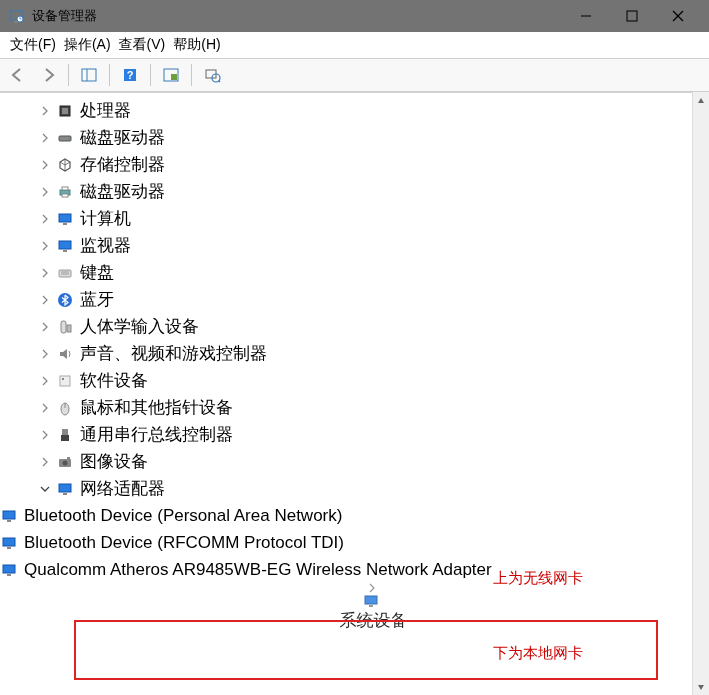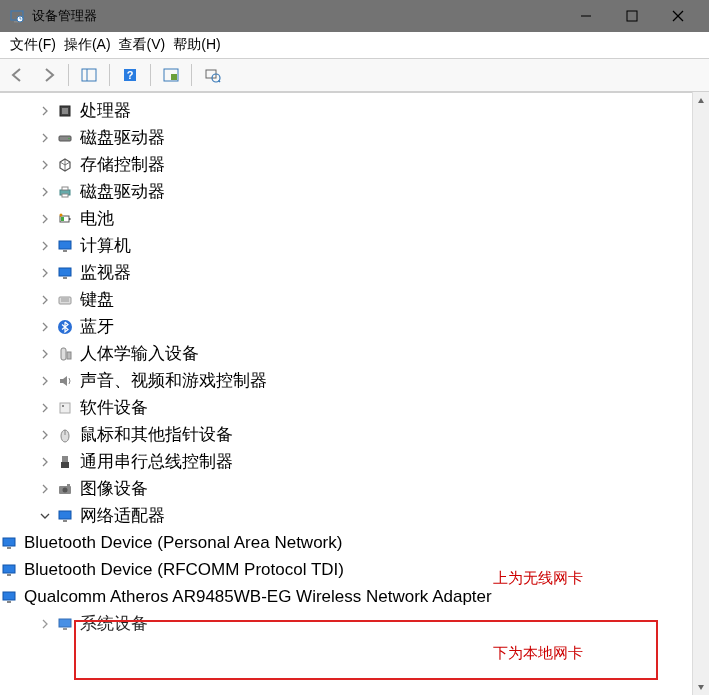--- a/index.html
+++ b/index.html
@@ -222,36 +222,20 @@
         <span class="label">磁盘驱动器</span>
       </div>
       <div class="node indent1">
         <span class="chevron">
           <svg width="10" height="10">
             <path d="M3 1 L7 5 L3 9" fill="none" stroke="#888" stroke-width="1.3"></path>
           </svg>
         </span>
         <span class="dev-icon">
           <svg width="16" height="16">
-            <rect x="3" y="5" width="9" height="6" fill="#fff" stroke="#555"></rect>
-            <rect x="12" y="7" width="1.5" height="2" fill="#555"></rect>
-            <rect x="4" y="6" width="3" height="4" fill="#4a4"></rect>
-            <circle cx="4" cy="4" r="1.5" fill="#d80"></circle>
-          </svg>
-        </span>
-        <span class="label">电池</span>
-      </div>
-      <div class="node indent1">
-        <span class="chevron">
-          <svg width="10" height="10">
-            <path d="M3 1 L7 5 L3 9" fill="none" stroke="#888" stroke-width="1.3"></path>
-          </svg>
-        </span>
-        <span class="dev-icon">
-          <svg width="16" height="16">
             <rect x="2" y="3" width="12" height="8" fill="#2a7de1" stroke="#15a"></rect>
             <rect x="6" y="12" width="4" height="2" fill="#888"></rect>
           </svg>
         </span>
         <span class="label">计算机</span>
       </div>
       <div class="node indent1">
         <span class="chevron">
           <svg width="10" height="10">
             <path d="M3 1 L7 5 L3 9" fill="none" stroke="#888" stroke-width="1.3"></path>
@@ -414,21 +398,21 @@
       </div>
       <div class="node indent2">
         <span class="dev-icon">
           <svg width="16" height="16">
             <rect x="2" y="3" width="12" height="8" fill="#2a7de1" stroke="#15a"></rect>
             <rect x="6" y="12" width="4" height="2" fill="#888"></rect>
           </svg>
         </span>
         <span class="label">Qualcomm Atheros AR9485WB-EG Wireless Network Adapter</span>
       </div>
-      <div class="node indent1" style="opacity: 0.85;">
+      <div class="node indent1" style="opacity: 0.85; flex-direction: column;">
         <span class="chevron">
           <svg width="10" height="10">
             <path d="M3 1 L7 5 L3 9" fill="none" stroke="#888" stroke-width="1.3"></path>
           </svg>
         </span>
         <span class="dev-icon">
           <svg width="16" height="16">
             <rect x="2" y="3" width="12" height="8" fill="#2a7de1" stroke="#15a"></rect>
             <rect x="6" y="12" width="4" height="2" fill="#888"></rect>
           </svg>

